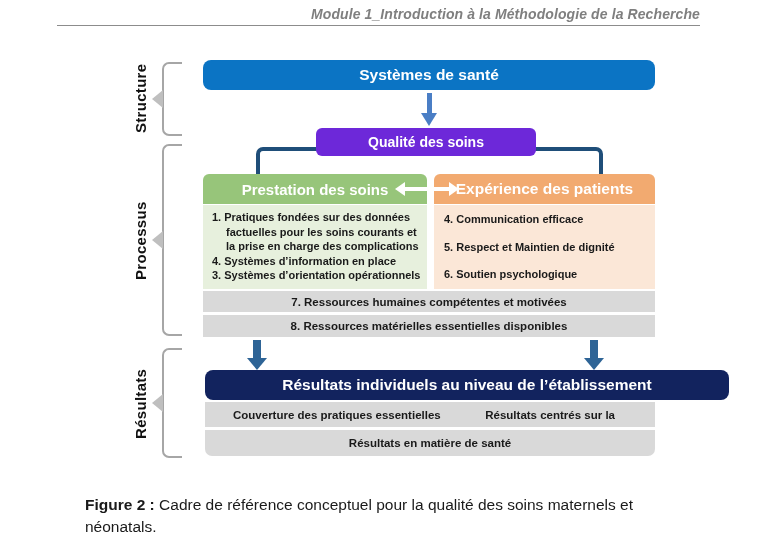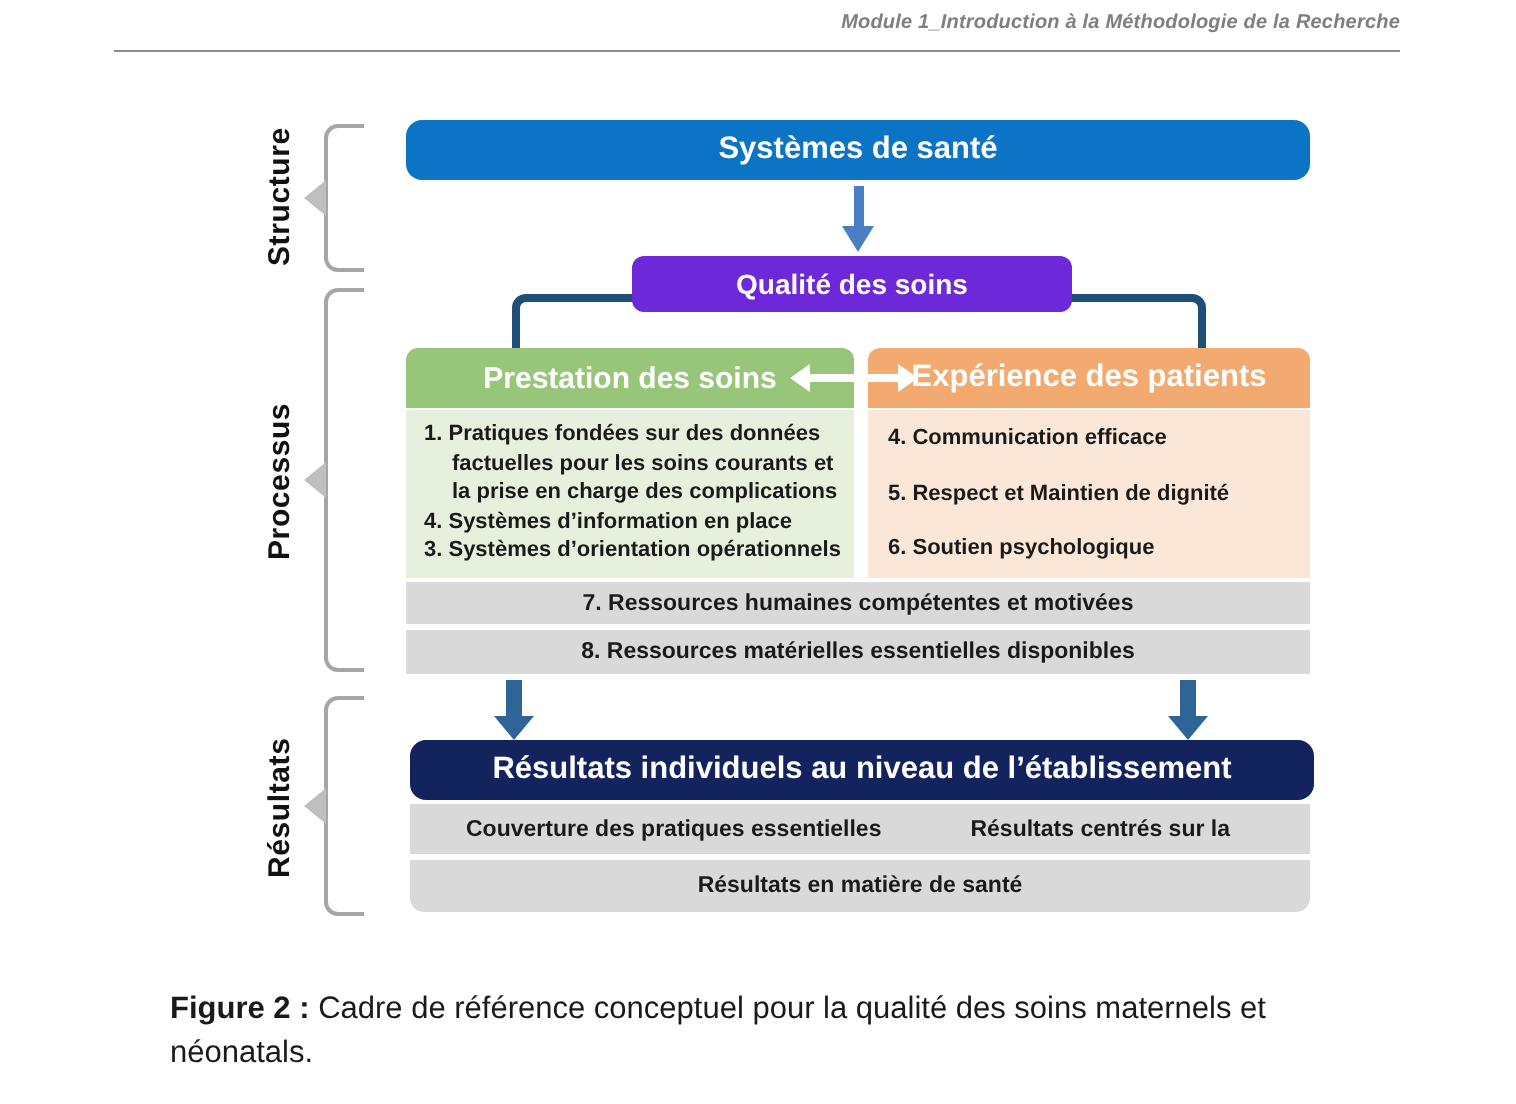--- a/index.html
+++ b/index.html
@@ -2,21 +2,21 @@
 <html><head>
 <meta charset="utf-8">
 <style>
   html,body{margin:0;padding:0;background:#ffffff;}
   .page{
     position:relative;width:758px;height:552px;background:#ffffff;
     font-family:"Liberation Sans",sans-serif;overflow:hidden;
   }
   
   .hdr-title{
-    position:absolute;top:6px;right:58px;font-size:10px;font-weight:bold;
+    position:absolute;top:6px;right:58px;font-size:14px;font-weight:bold;
     font-style:italic;color:#7f7f7f;letter-spacing:.1px;
   }
   .hdr-rule{position:absolute;top:25px;left:57px;width:643px;height:1px;background:#8c8c8c;}
 
   
   .side-label{
     position:absolute;left:128px;width:24px;display:flex;align-items:center;justify-content:center;
     writing-mode:vertical-rl;transform:rotate(180deg);
     font-size:15px;font-weight:bold;color:#111;letter-spacing:.3px;
   }
@@ -28,21 +28,21 @@
   .tri-left{
     position:absolute;left:152px;width:0;height:0;
     border-top:9px solid transparent;border-bottom:9px solid transparent;
     border-right:11px solid #bfbfbf;
   }
 
   
   .box{position:absolute;display:flex;align-items:center;justify-content:center;color:#fff;font-weight:bold;}
   .box-system{left:203px;top:60px;width:452px;height:30px;background:#0b74c4;border-radius:8px;font-size:15.5px;z-index:2;}
   .box-quality{left:316px;top:128px;width:220px;height:28px;background:#6d28d9;border-radius:6px;font-size:14px;z-index:3;}
-  .box-results{left:205px;top:370px;width:452px;height:30px;background:#12235e;border-radius:8px;font-size:15.5px;z-index:2;}
+  .box-results{left:205px;top:370px;width:524px;height:30px;background:#12235e;border-radius:8px;font-size:15.5px;z-index:2;}
 
   
   .arrow-sq-stem{position:absolute;left:427px;top:93px;width:5px;height:21px;background:#4a7ec5;}
   .arrow-sq-head{position:absolute;left:421px;top:113px;width:0;height:0;
     border-left:8px solid transparent;border-right:8px solid transparent;border-top:13px solid #4a7ec5;}
 
   
   .elbow{position:absolute;top:147px;height:27px;z-index:1;}
   .elbow-left{left:256px;width:80px;border-left:4px solid #1f4e79;border-top:4px solid #1f4e79;border-top-left-radius:7px;}
   .elbow-right{left:520px;width:79px;border-right:4px solid #1f4e79;border-top:4px solid #1f4e79;border-top-right-radius:7px;}

